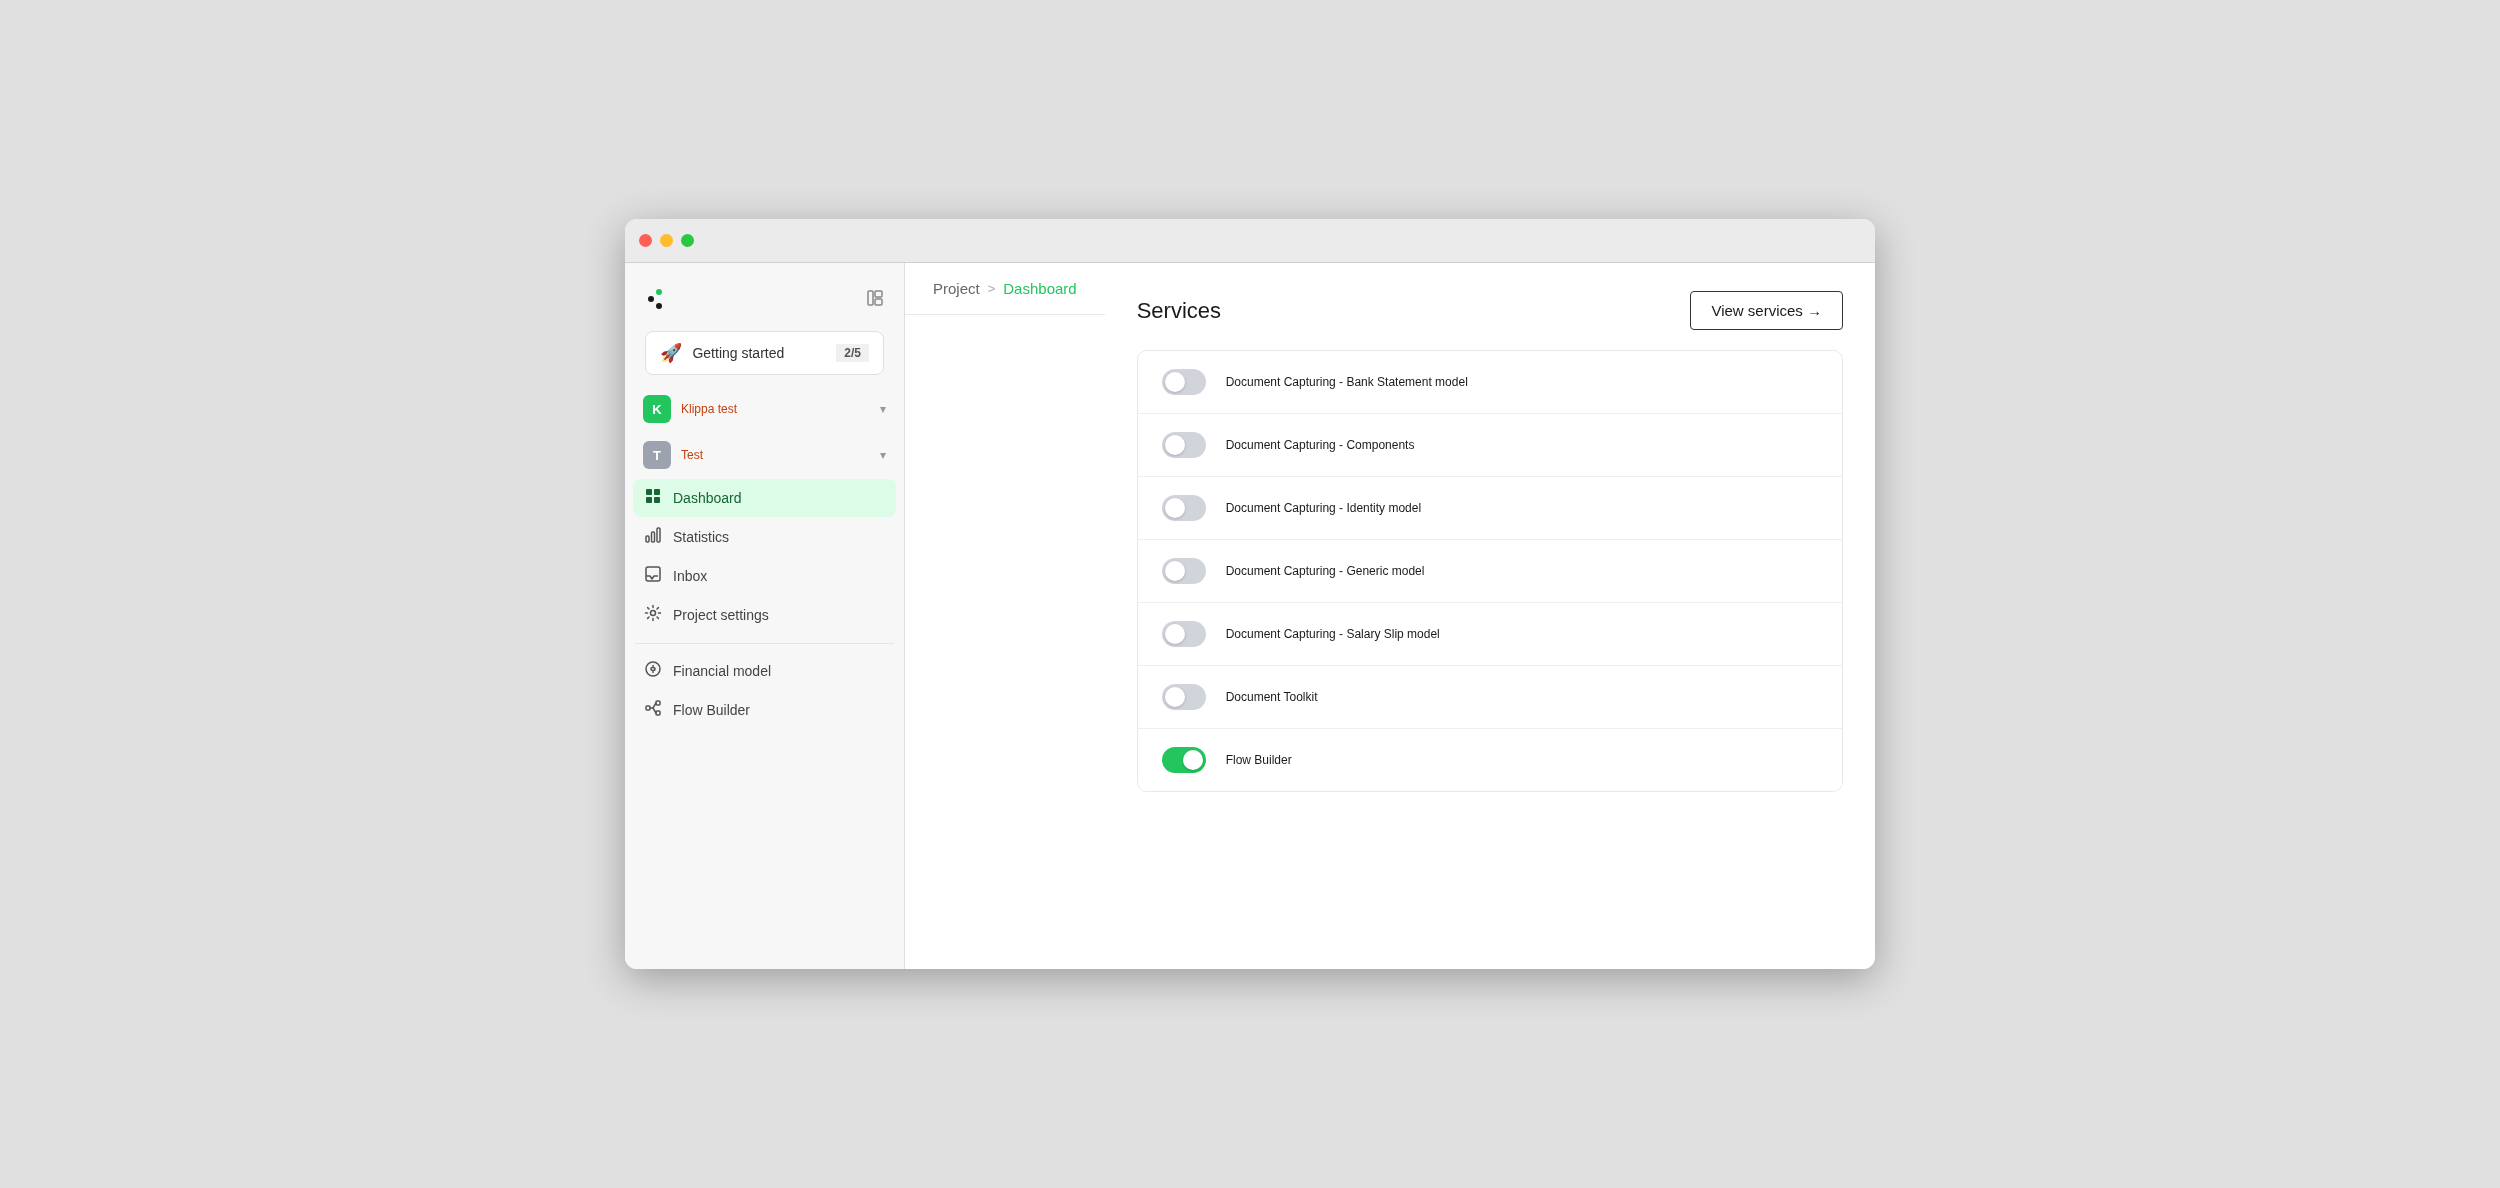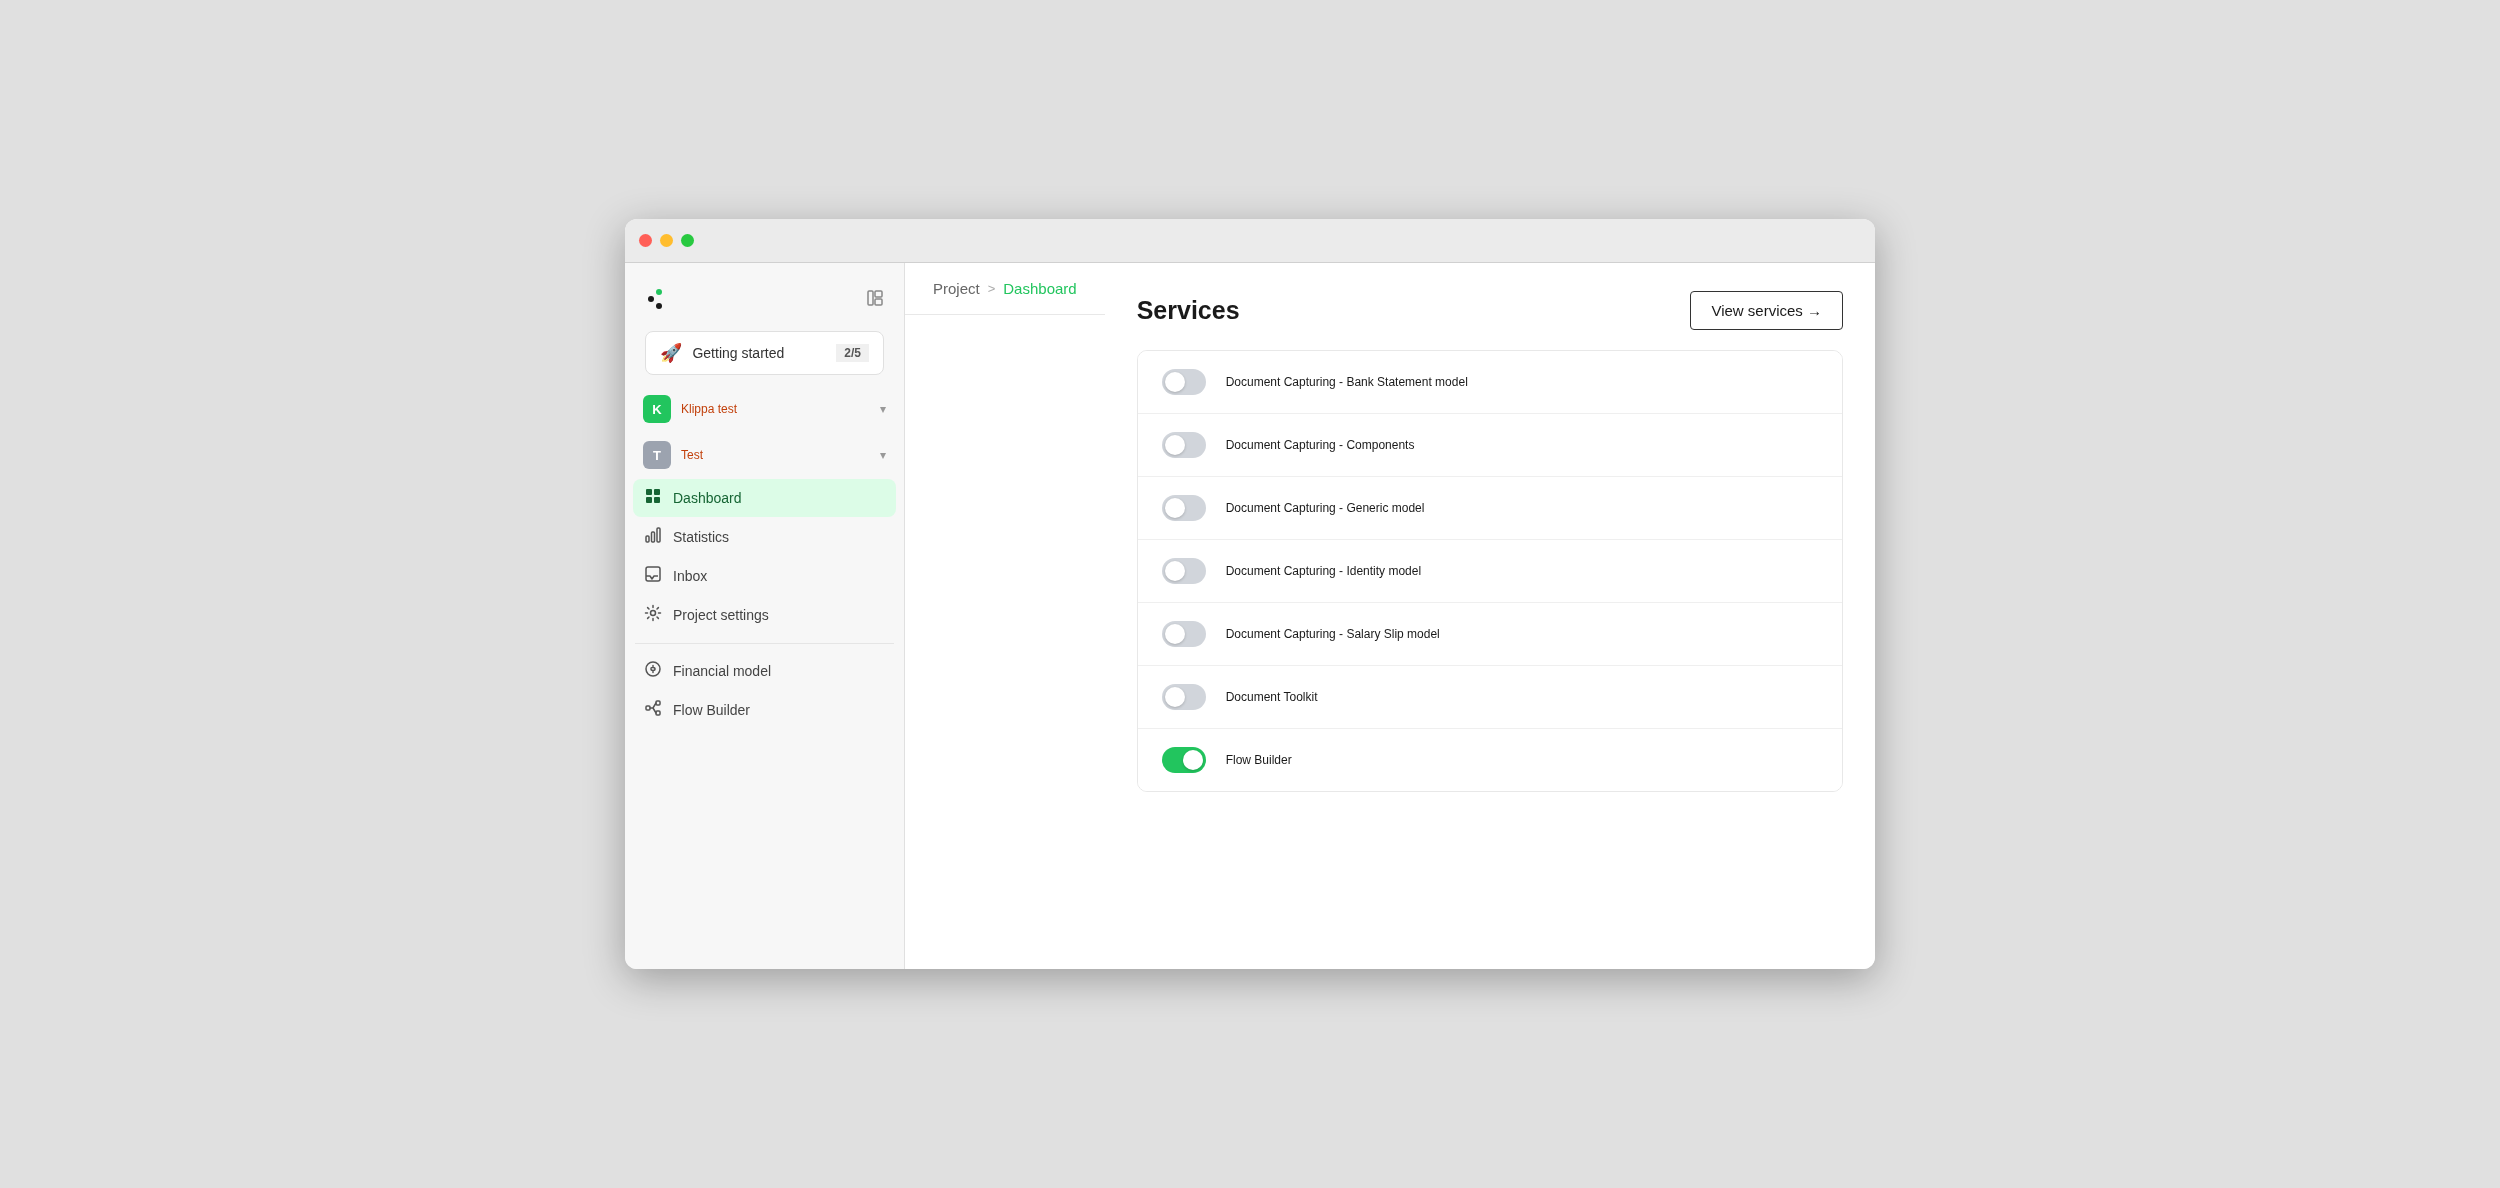--- a/index.html
+++ b/index.html
@@ -203,22 +203,22 @@
       padding: 28px 32px;
       overflow-y: auto;
     }
     .content-header {
       display: flex;
       align-items: center;
       justify-content: space-between;
       margin-bottom: 20px;
     }
     .content-title {
-      font-size: 25px;
-      font-weight: 700;
+      font-size: 22px;
+      font-weight: 400;
       color: #1a1a1a;
     }
     .view-services-btn {
       background: white;
       border: 1.5px solid #333;
       border-radius: 4px;
       padding: 10px 20px;
       font-size: 15px;
       font-weight: 500;
       cursor: pointer;
@@ -435,29 +435,29 @@
                 </div>
               </div>
               <span class="service-name">Document Capturing - Components</span>
             </div>
             <div class="service-row">
               <div class="toggle">
                 <div class="toggle-track">
                   <div class="toggle-thumb"></div>
                 </div>
               </div>
+              <span class="service-name">Document Capturing - Identity model</span>
+            </div>
+            <div class="service-row">
+              <div class="toggle">
+                <div class="toggle-track">
+                  <div class="toggle-thumb"></div>
+                </div>
+              </div>
               <span class="service-name">Document Capturing - Generic model</span>
-            </div>
-            <div class="service-row">
-              <div class="toggle">
-                <div class="toggle-track">
-                  <div class="toggle-thumb"></div>
-                </div>
-              </div>
-              <span class="service-name">Document Capturing - Identity model</span>
             </div>
             <div class="service-row">
               <div class="toggle">
                 <div class="toggle-track">
                   <div class="toggle-thumb"></div>
                 </div>
               </div>
               <span class="service-name">Document Capturing - Salary Slip model</span>
             </div>
             <div class="service-row">

